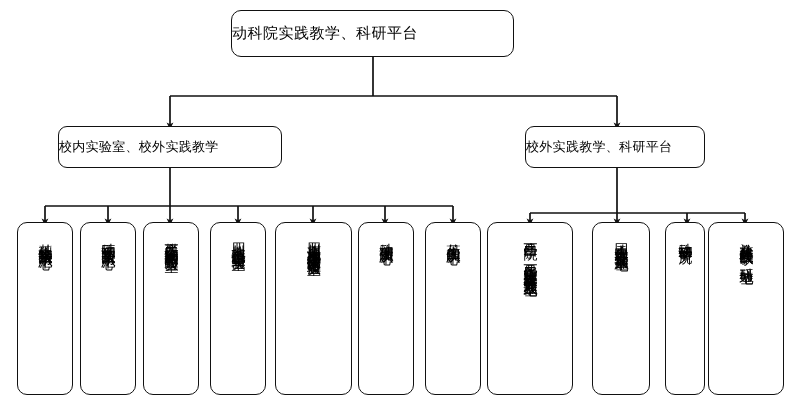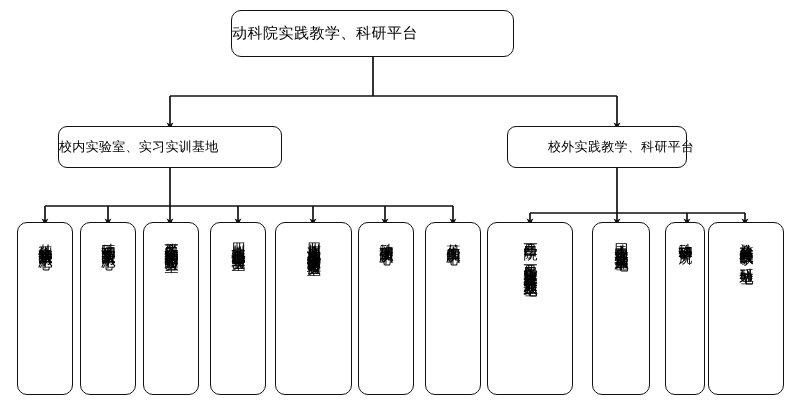--- a/index.html
+++ b/index.html
@@ -104,24 +104,24 @@
       <path d="M687,213 L687,222" marker-end="url(#arr)"></path>
       <path d="M745,213 L745,222" marker-end="url(#arr)"></path>
     </g>
   </svg>
 
   <div class="node root" style="left:231px; top:10px; width:283px; height:47px;">
     <span class="node-label-h">动科院实践教学、科研平台</span>
   </div>
 
   <div class="node" style="left:58px; top:126px; width:224px; height:42px;">
-    <span class="node-label-h l2">校内实验室、实习实训基地</span>
+    <span class="node-label-h l2">校内实验室、校外实践教学</span>
   </div>
 
-  <div class="node" style="left:507px; top:126px; width:180px; height:42px;padding-left:40px;">
+  <div class="node" style="left:525px; top:126px; width:180px; height:42px;">
     <span class="node-label-h l2">校外实践教学、科研平台</span>
   </div>
 
   <div class="node leaf" style="left:17px; top:222px; width:56px; height:173px;">
     <span class="vtext narrow">基础生物实验教学示范中心</span>
   </div>
 
   <div class="node leaf" style="left:80px; top:222px; width:56px; height:173px;">
     <span class="vtext narrow">动物医学实验教学示范中心</span>
   </div>

